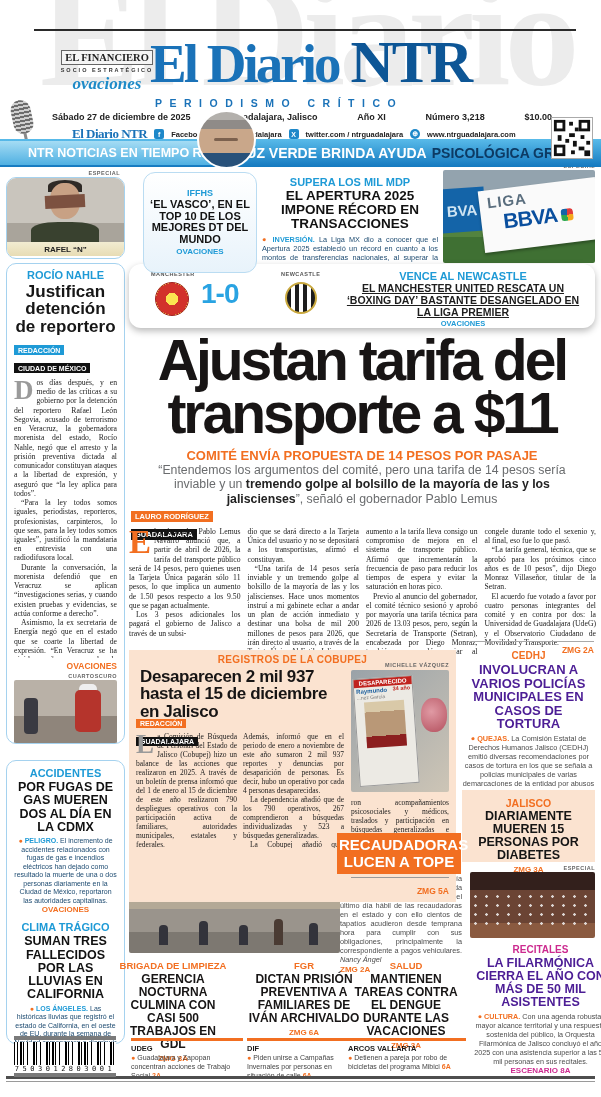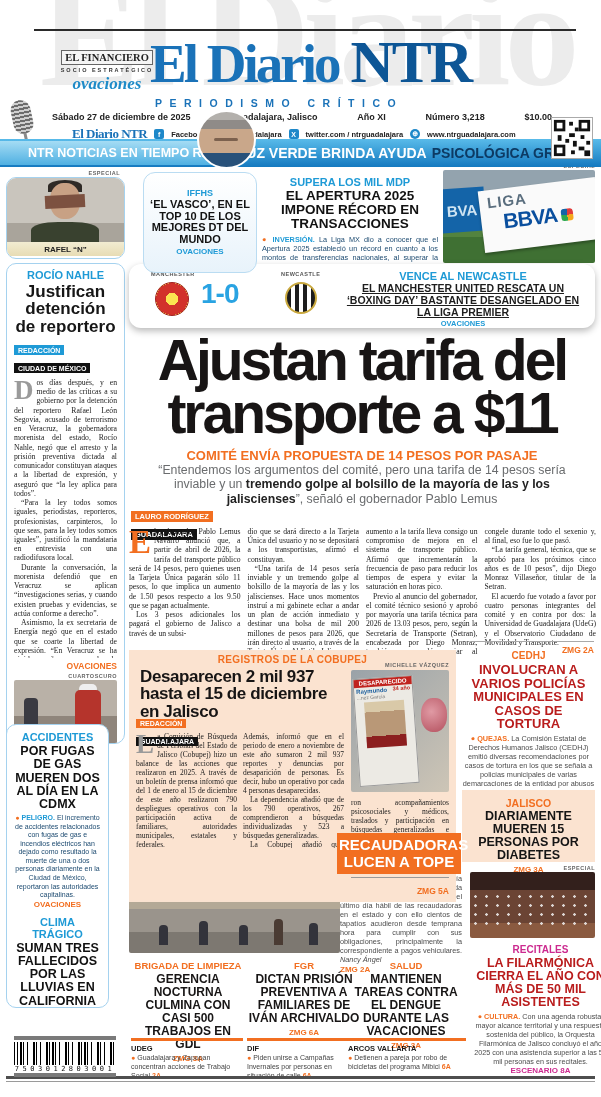--- a/index.html
+++ b/index.html
@@ -137,21 +137,21 @@
              background:radial-gradient(circle at 40% 40%,#e09aa4,#b4505e);}
   .cob-byline{position:absolute;left:7px;top:62px;}
   .cob-cols{position:absolute;left:7px;top:82px;width:208px;height:116px;display:flex;gap:6px;overflow:hidden;}
   .cob-col{flex:1;font:7.5px/1.2 "Liberation Serif",serif;text-align:justify;color:#1b1b1b;}
   .cob-col3{position:absolute;right:7px;top:148px;width:98px;font:7.5px/1.2 "Liberation Serif",serif;
             text-align:justify;color:#1b1b1b;}
   .cob-ref{position:absolute;right:7px;bottom:4px;width:98px;text-align:right;border-top:1px solid #999;padding-top:2px;}
   
   .cedhj{position:absolute;left:462px;top:650px;width:133px;text-align:center;}
   .sb-kick-org{font:900 10px "Liberation Sans",sans-serif;color:#f26f21;}
-  .sb-head{font:900 13px/1.04 "Liberation Sans",sans-serif;color:#b91c1c;margin:2px 0 3px;}
+  .sb-head{font:900 13px/1.04 "Liberation Sans",sans-serif;color:#4c1d95;margin:2px 0 3px;}
   .sb-text{font:7.3px/1.25 "Liberation Sans",sans-serif;color:#4c4c4c;}
   .diabetes{position:absolute;left:462px;top:790px;width:133px;height:72px;background:#fbe3d0;text-align:center;
             box-sizing:border-box;padding-top:7px;}
   .dia-h{font:900 12.5px/1.05 "Liberation Sans",sans-serif;color:#151515;margin:1px 6px 2px;}
   .orch-credit{position:absolute;left:520px;top:865px;width:75px;}
   .orchestra{position:absolute;left:470px;top:872px;width:125px;height:66px;overflow:hidden;border-radius:2px;
              background:linear-gradient(180deg,#33201c 0 28%,#6b4434 28% 78%,#8a5a40 78%);}
   .orchestra::after{content:"";position:absolute;left:0;right:0;top:30%;bottom:18%;
              background-image:radial-gradient(#f2f2f2 1.2px,transparent 1.7px);background-size:11px 9px;opacity:.85;}
   .recitales{position:absolute;left:474px;top:944px;width:133px;text-align:center;}
@@ -273,21 +273,21 @@
     </div>
     <div class="ref-org" style="text-align:right;margin-top:3px;">OVACIONES</div>
     <div class="credit" style="margin:2px 0 1px;">CUARTOSCURO</div>
     <div class="nahle-photo">
       <div class="np-sign"></div>
       <div class="np-red"></div>
       <div class="np-dark"></div>
     </div>
   </div>
 
-  <div class="card" style="left:6px;top:724px;width:103px;height:284px;padding:6px 7px;">
+  <div class="card" style="left:6px;top:760px;width:119px;height:284px;padding:6px 7px;">
     <div class="brief">
       <div class="kick-blue">ACCIDENTES</div>
       <div class="brief-h">POR FUGAS DE GAS MUEREN DOS AL DÍA EN LA CDMX</div>
       <div class="brief-t">
         <span class="bullet">●</span>
         <span class="lbl-blue">PELIGRO.</span>
         <span>El incremento de accidentes relacionados con fugas de gas e incendios eléctricos han dejado como resultado la muerte de una o dos personas diariamente en la Ciudad de México, reportaron las autoridades capitalinas.</span>
       </div>
       <div class="ref-org" style="font-size:8px;">OVACIONES</div>
     </div>
@@ -463,21 +463,21 @@
     <div>LUCEN A TOPE</div>
   </div>
   <div class="recauda-text">
     <span class="bullet">●</span>
     <span class="lbl-org">ATIBORRADAS.</span>
     <span>Como ya lo había anunciado la Secretaría de Hacienda estatal, este 26 de diciembre fue el último día hábil de las recaudadoras en el estado y con ello cientos de tapatíos acudieron desde temprana hora para cumplir con sus obligaciones, principalmente la correspondiente a pagos vehiculares.</span>
     <i>Nancy Ángel</i>
     <div class="ref-org" style="font-size:8px;">ZMG 2A</div>
   </div>
 
-  <div class="bstrip" style="left:132px;top:960px;width:112px;">
+  <div class="bstrip" style="left:117px;top:960px;width:112px;">
     <div class="bs-k">BRIGADA DE LIMPIEZA</div>
     <div class="bs-h">GERENCIA NOCTURNA CULMINA CON CASI 500 TRABAJOS EN GDL</div>
     <div class="ref-org" style="font-size:8px;">ZMG 3A</div>
   </div>
   <div class="bstrip" style="left:247px;top:960px;width:114px;">
     <div class="bs-k">FGR</div>
     <div class="bs-h">DICTAN PRISIÓN PREVENTIVA A FAMILIARES DE IVÁN ARCHIVALDO</div>
     <div class="ref-org" style="font-size:8px;">ZMG 6A</div>
   </div>
   <div class="bstrip" style="left:348px;top:960px;width:116px;">

